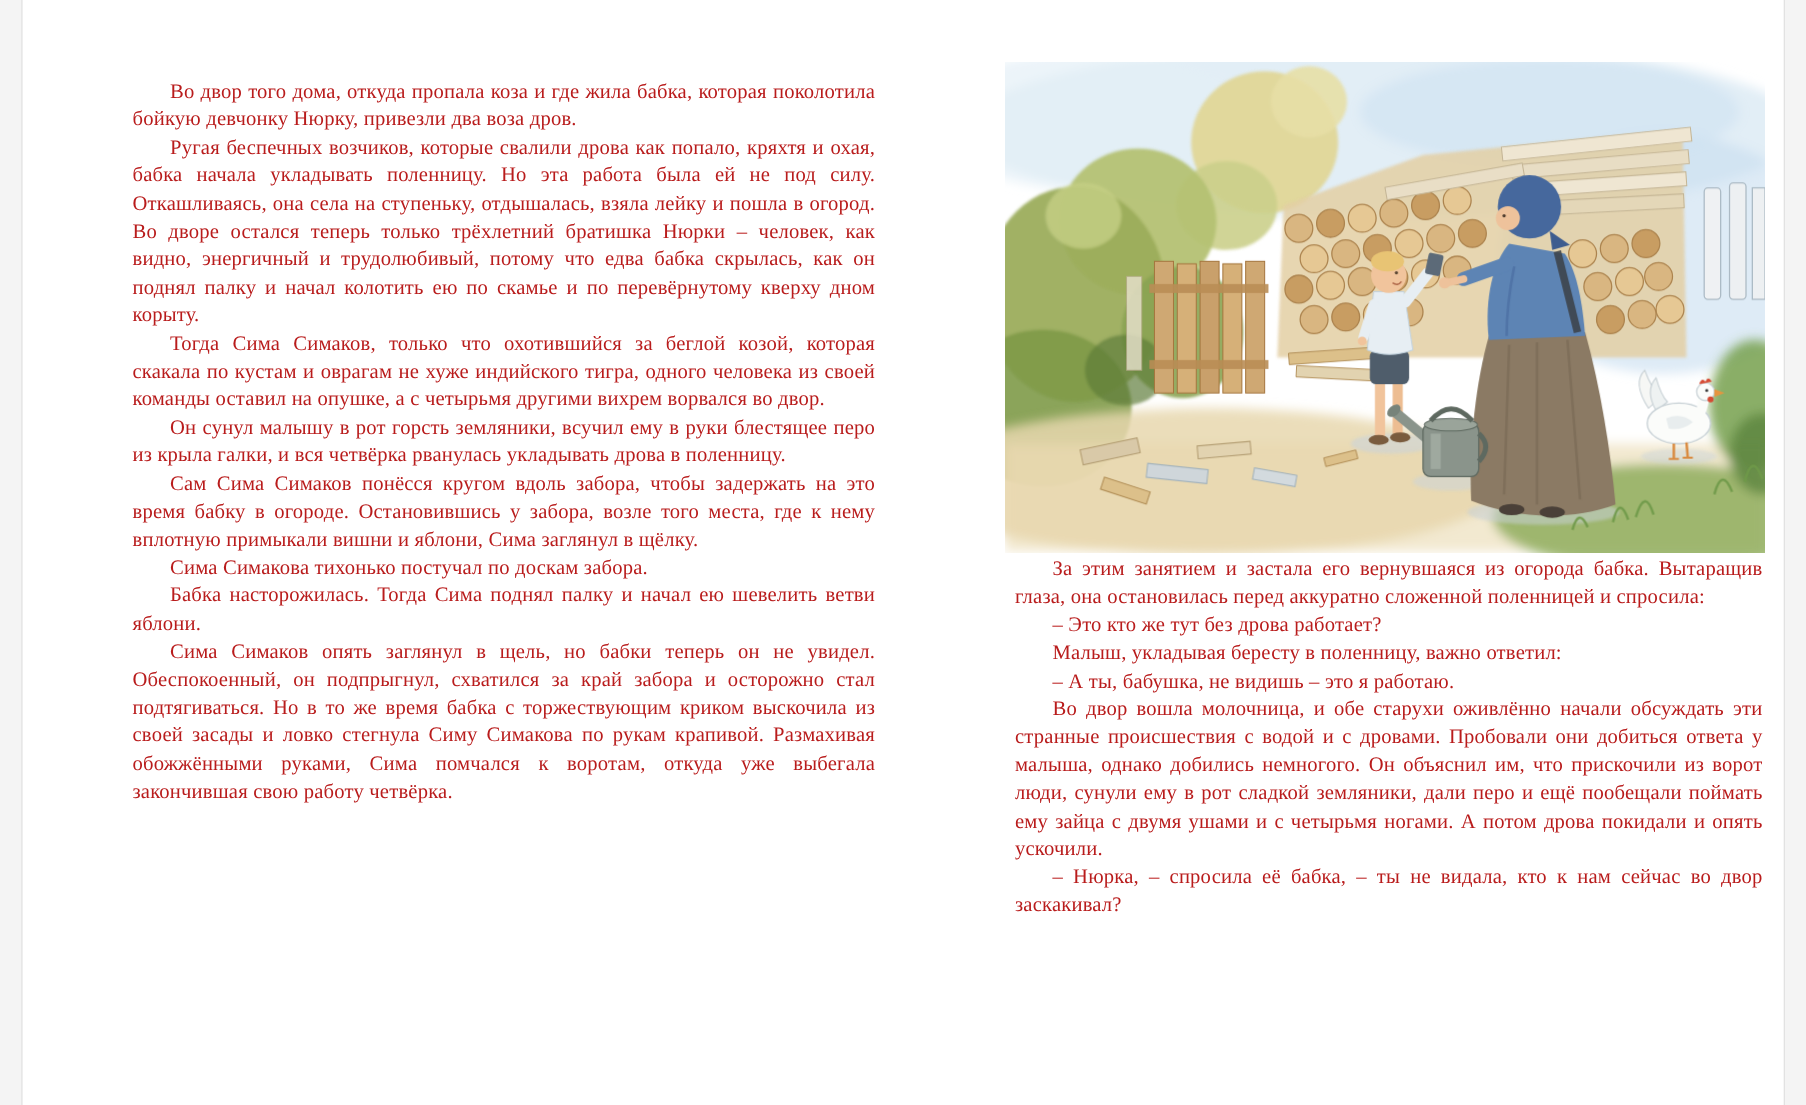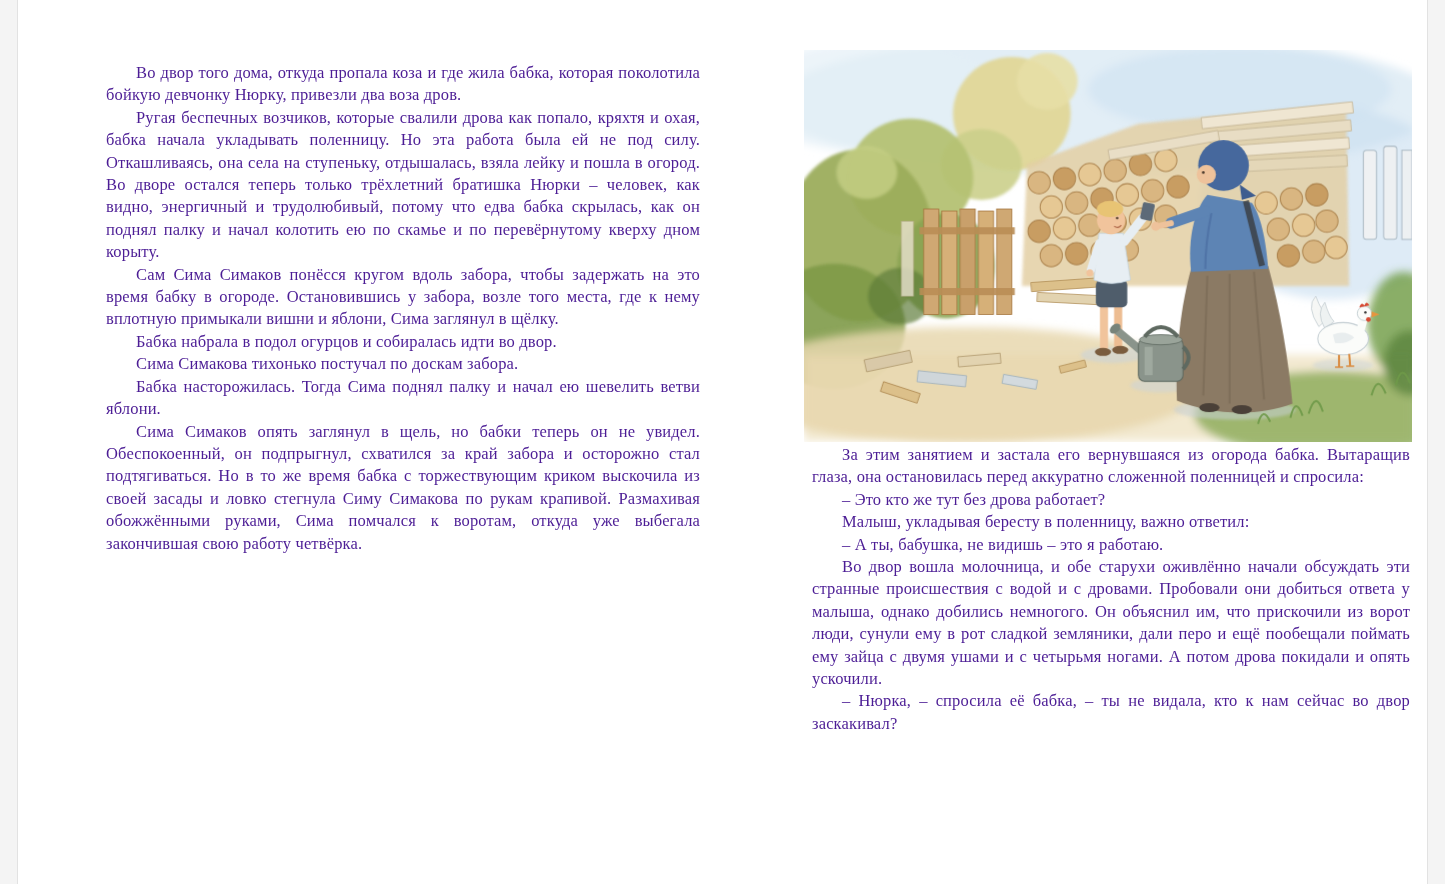--- a/index.html
+++ b/index.html
@@ -5,21 +5,21 @@
   * { margin:0; padding:0; box-sizing:border-box; }
   html,body { background:#f4f4f4; }
   .sheet {
     position:relative;
     width:1409px; height:884px;
     margin:0 auto;
     background:#ffffff;
     outline:1px solid #e2e2e2;
     overflow:hidden;
     font-family:"Liberation Serif", serif;
-    color:#4c1d95;
+    color:#b91c1c;
   }
   .text-col {
     position:absolute;
     text-align:justify;
     font-size:16.5px;
     line-height:22.4px;
     letter-spacing:0.15px;
   }
   .text-col p { text-indent:30px; margin:0; }
   .col-left  { left:88px;  top:62px;  width:594px; }
@@ -32,22 +32,23 @@
   .illustration svg { width:100%; height:100%; display:block; }
 </style>
 </head>
 <body>
 
 <div class="sheet">
 
   <div class="text-col col-left">
     <p>Во двор того дома, откуда пропала коза и где жила бабка, которая поколотила бойкую девчонку Нюрку, привезли два воза дров.</p>
     <p>Ругая беспечных возчиков, которые свалили дрова как попало, кряхтя и охая, бабка начала укладывать поленницу. Но эта работа была ей не под силу. Откашливаясь, она села на ступеньку, отдышалась, взяла лейку и пошла в огород. Во дворе остался теперь только трёхлетний братишка Нюрки – человек, как видно, энергичный и трудолюбивый, потому что едва бабка скрылась, как он поднял палку и начал колотить ею по скамье и по перевёрнутому кверху дном корыту.</p>
+    <p>Тогда Сима Симаков, только что охотившийся за беглой козой, которая скакала по кустам и оврагам не хуже индийского тигра, одного человека из своей команды оставил на опушке, а с четырьмя другими вихрем ворвался во двор.</p>
+    <p>Он сунул малышу в рот горсть земляники, всучил ему в руки блестящее перо из крыла галки, и вся четвёрка рванулась укладывать дрова в поленницу.</p>
     <p>Сам Сима Симаков понёсся кругом вдоль забора, чтобы задержать на это время бабку в огороде. Остановившись у забора, возле того места, где к нему вплотную примыкали вишни и яблони, Сима заглянул в щёлку.</p>
-    <p>Бабка набрала в подол огурцов и собиралась идти во двор.</p>
     <p>Сима Симакова тихонько постучал по доскам забора.</p>
     <p>Бабка насторожилась. Тогда Сима поднял палку и начал ею шевелить ветви яблони.</p>
     <p>Сима Симаков опять заглянул в щель, но бабки теперь он не увидел. Обеспокоенный, он подпрыгнул, схватился за край забора и осторожно стал подтягиваться. Но в то же время бабка с торжествующим криком выскочила из своей засады и ловко стегнула Симу Симакова по рукам крапивой. Размахивая обожжёнными руками, Сима помчался к воротам, откуда уже выбегала закончившая свою работу четвёрка.</p>
   </div>
 
   <div class="illustration">
     <svg viewBox="0 0 600 385" preserveAspectRatio="xMidYMid meet">
       <defs>
         <filter id="wash" x="-25%" y="-25%" width="150%" height="150%">
             <feGaussianBlur stdDeviation="4"></feGaussianBlur>

